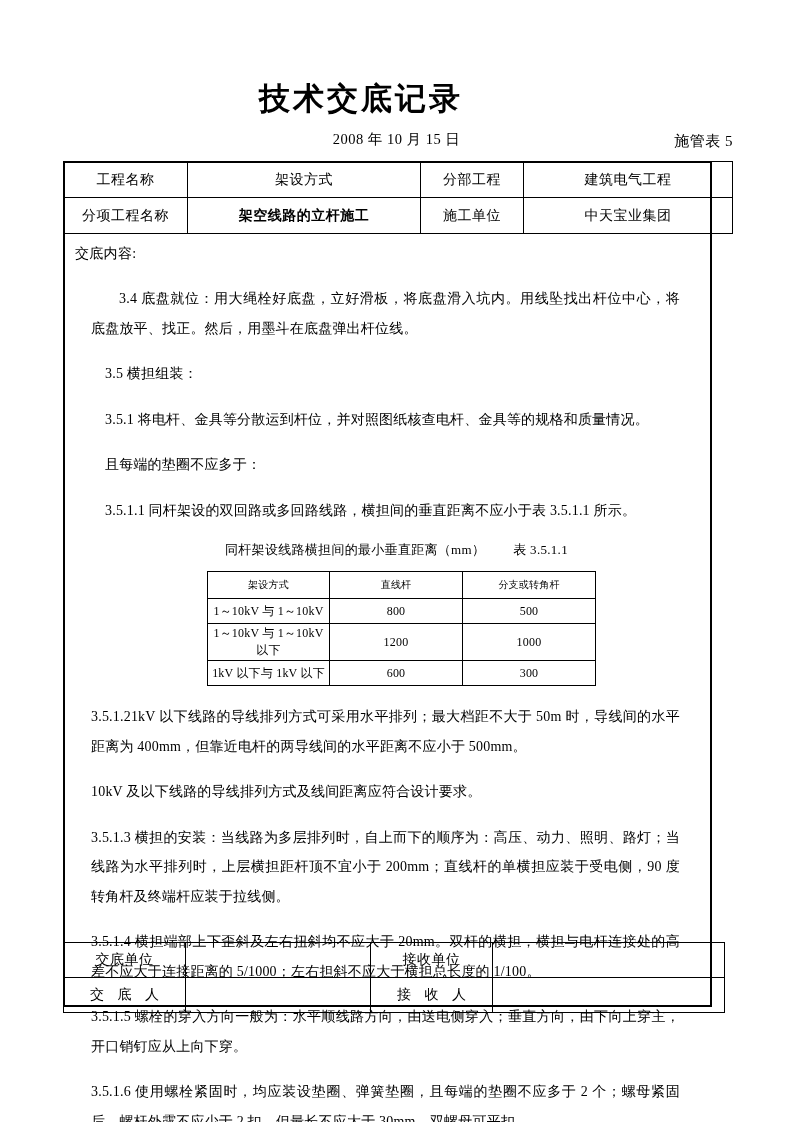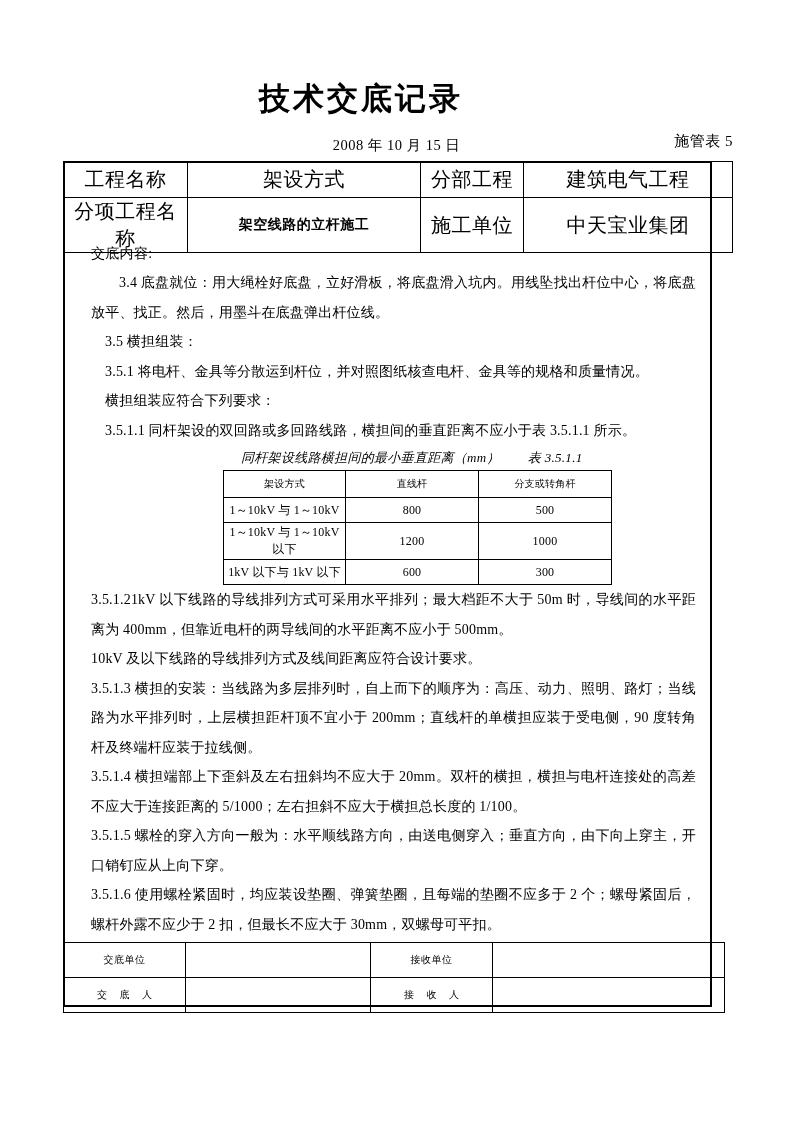--- a/index.html
+++ b/index.html
@@ -30,21 +30,21 @@
     width: 722px;
     text-align: center;
     font-family: "DejaVu Sans", "Liberation Sans", sans-serif;
     font-weight: bold;
     font-size: 31px;
     letter-spacing: 3px;
   }
   .title-date {
     position: absolute;
     left: 0;
-    top: 136px;
+    top: 130px;
     width: 793px;
     text-align: center;
     font-size: 14.5px;
     letter-spacing: 0.5px;
   }
   .form-code {
     position: absolute;
     right: 60px;
     top: 132px;
     font-size: 15px;
@@ -69,21 +69,21 @@
     top: 161px;
     width: 649px;
     border-collapse: collapse;
     table-layout: fixed;
   }
   .info-table td {
     border: 1px solid #000;
     height: 35px;
     text-align: center;
     vertical-align: middle;
-    font-size: 20px;
+    font-size: 14px;
     letter-spacing: 0.5px;
     padding: 0 2px;
   }
   .info-table td.c1 { width: 119px; }
   .info-table td.c2 { width: 228px; }
   .info-table td.c3 { width: 98px; }
   .info-table td.c4 { width: 204px; }
   .info-table td.strong {
     font-family: "DejaVu Sans", "Liberation Sans", sans-serif;
     font-weight: bold;
@@ -93,49 +93,48 @@
   
   .content {
     position: absolute;
     left: 63px;
     top: 232px;
     width: 649px;
     height: 710px;
     box-sizing: border-box;
     border-left: 2px solid #000;
     border-right: 2px solid #000;
-    padding: 8px 14px 0 26px;
+    padding: 8px 14px 0 10px;
   }
   .lead {
     font-size: 14px;
     line-height: 28px;
     letter-spacing: 0.3px;
   }
   p.para {
-    margin: 0;
+    margin: 16px;
     font-size: 14px;
     line-height: 29.5px;
     letter-spacing: 0.2px;
     text-indent: 2em;
     text-align: justify;
   }
   p.para.noindent {
     text-indent: 0;
   }
   p.para.indent1 {
     text-indent: 1em;
   }
 
   
   .tbl-caption {
     font-size: 13px;
     letter-spacing: 0.3px;
-    margin: 4px 0 3px 0;
+    margin: 4px 0 12px 0;
     padding-left: 150px;
-    font-style: italic;
   }
   .tbl-caption .cap-no {
     display: inline-block;
     padding-left: 28px;
   }
 
   
   .spec-wrap {
     padding-left: 132px;
   }
@@ -166,21 +165,21 @@
     top: 942px;
     width: 649px;
     border-collapse: collapse;
     table-layout: fixed;
   }
   .sign-table td {
     border: 1px solid #000;
     height: 32px;
     text-align: center;
     vertical-align: middle;
-    font-size: 10px;
+    font-size: 14px;
     letter-spacing: 0.5px;
   }
   .sign-table td.s1 { width: 119px; }
   .sign-table td.s2 { width: 182px; }
   .sign-table td.s3 { width: 119px; }
   .sign-table td.s4 { width: 229px; }
   .sign-table td.spaced { letter-spacing: 5px; text-indent: 5px; text-align: center; }
 </style>
 </head>
 <body>
@@ -209,21 +208,21 @@
     </tr>
   </tbody>
     </table>
 
   <div class="content">
     <div class="lead">交底内容:</div>
 
     <p class="para">3.4 底盘就位：用大绳栓好底盘，立好滑板，将底盘滑入坑内。用线坠找出杆位中心，将底盘放平、找正。然后，用墨斗在底盘弹出杆位线。</p>
     <p class="para indent1">3.5 横担组装：</p>
     <p class="para indent1">3.5.1 将电杆、金具等分散运到杆位，并对照图纸核查电杆、金具等的规格和质量情况。</p>
-    <p class="para indent1">横担组装应符合下列要求：</p>
+    <p class="para indent1">且每端的垫圈不应多于：</p>
     <p class="para indent1">3.5.1.1 同杆架设的双回路或多回路线路，横担间的垂直距离不应小于表 3.5.1.1 所示。</p>
 
     <div class="tbl-caption">
       <span>同杆架设线路横担间的最小垂直距离（mm）</span><span class="cap-no">表 3.5.1.1</span>
     </div>
 
     <div class="spec-wrap">
       <table class="spec">
         <colgroup>
             <col class="k1">

